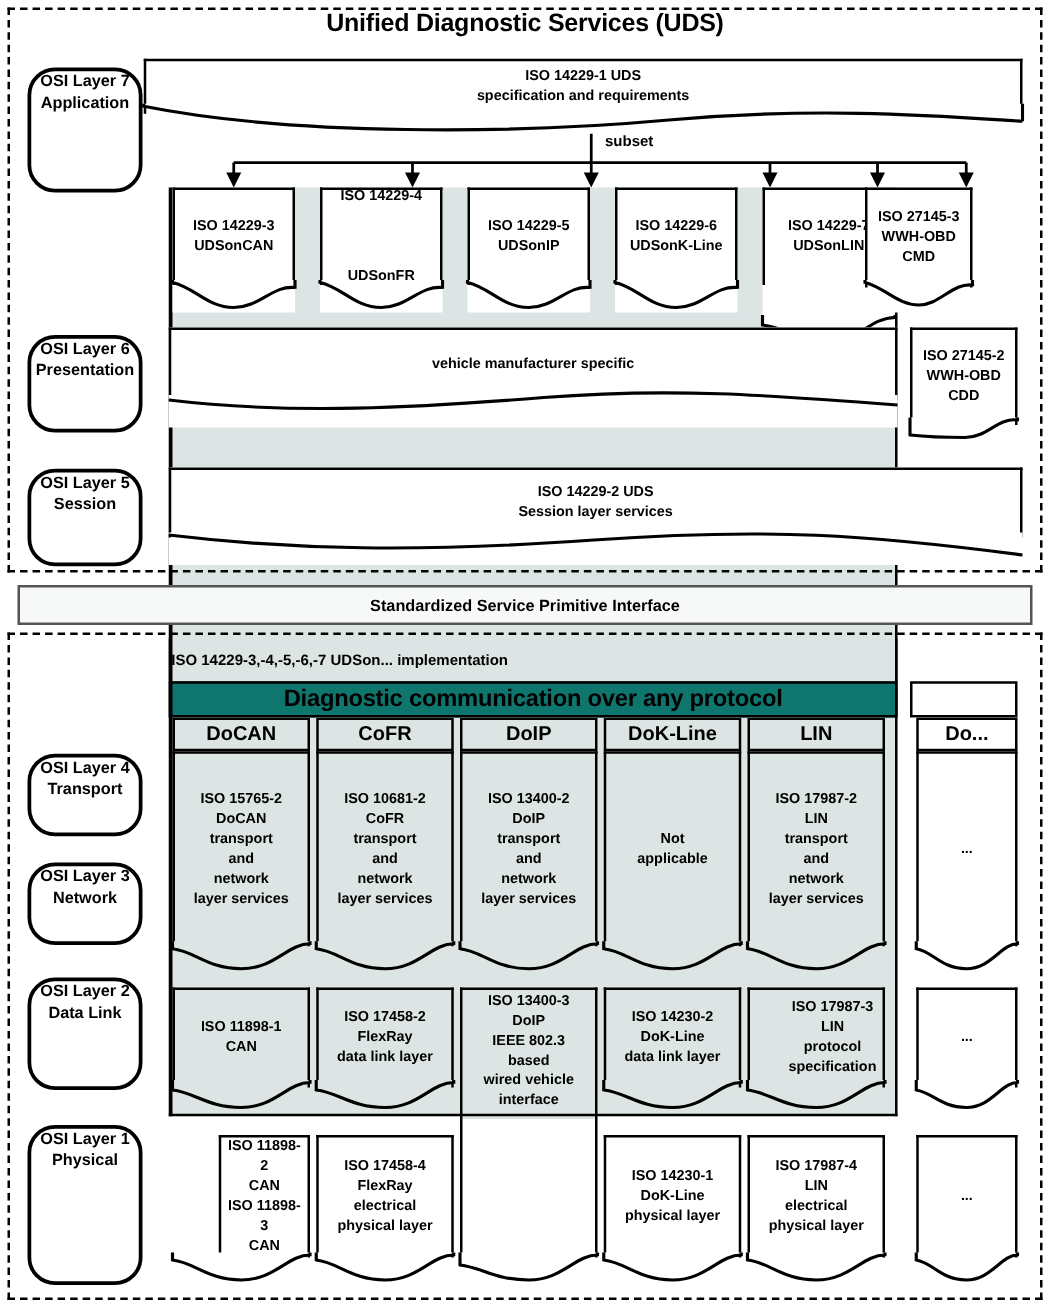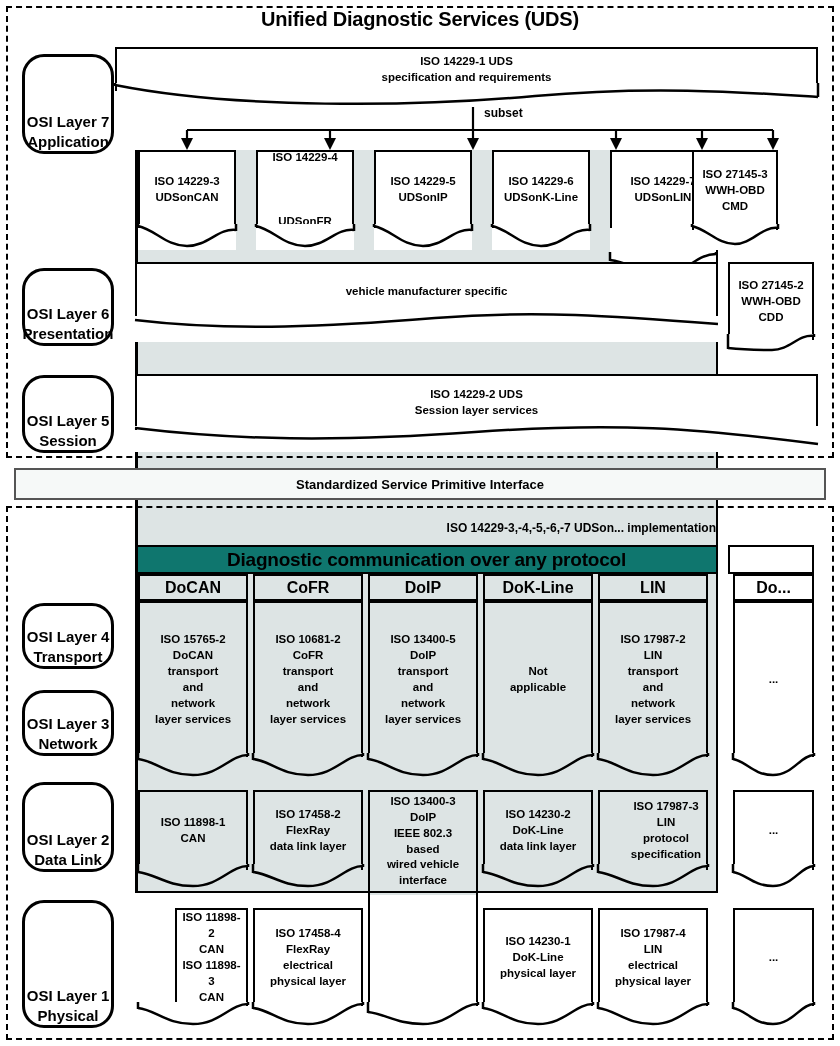--- a/index.html
+++ b/index.html
@@ -37,24 +37,24 @@
     color: #000;
   }
 
   
   .osi {
     position: absolute;
     border: 3px solid #000;
     border-radius: 22px;
     background: #fff;
     display: flex;
-    align-items: flex-end;
+    align-items: flex-start;
     justify-content: center;
     text-align: center;
-    font-size: 15px;
+    font-size: 13px;
     font-weight: bold;
     line-height: 1.3;
     color: #000;
   }
 
   
   .card {
     position: absolute;
     background: #fff;
   }
@@ -109,21 +109,21 @@
     font-size: 13px; font-weight: bold; color: #000;
     position: absolute;
   }
 
   #impl-label {
     position: absolute;
     left: 135px; top: 511px; width: 583px; height: 34px;
     background: #dde4e4;
     border-left: 2.5px solid #000;
     border-right: 2.5px solid #000;
-    display: flex; align-items: center; justify-content: flex-end;
+    display: flex; align-items: center; justify-content: flex-start;
     font-size: 12px; font-weight: bold; color: #000;
   }
   #diag-comm {
     position: absolute;
     left: 135px; top: 545px; width: 583px; height: 29px;
     background: #0f766e;
     border: 2.5px solid #000;
     display: flex; align-items: center; justify-content: center;
     font-size: 19px; font-weight: bold; color: #000;
     letter-spacing: -0.2px;
@@ -398,21 +398,21 @@
 layer services</span>
     </div>
     <svg class="tear" viewBox="0 0 110 26" preserveAspectRatio="none">
         <path d="M0,6 L0,0 L110,0 L110,2 C92,2 82,22 55,22 C28,22 18,8 0,6 Z" fill="#dde4e4"></path>
         <path d="M0,6 C18,8 28,22 55,22 C82,22 92,2 110,2" fill="none" stroke="#000" stroke-width="2.5"></path>
         <path d="M0,0 L0,7 M110,0 L110,3" stroke="#000" stroke-width="2.5"></path>
       </svg>
   </div>
   <div class="card grey" style="left:368px; top:601px; width:110px; height:178px;">
     <div class="body" style="height:156px; white-space:pre-line; flex-direction:column;">
-      <span>ISO 13400-5
+      <span>ISO 13400-2
 DoIP
 transport
 and
 network
 layer services</span>
     </div>
     <svg class="tear" viewBox="0 0 110 26" preserveAspectRatio="none">
         <path d="M0,6 L0,0 L110,0 L110,2 C92,2 82,22 55,22 C28,22 18,8 0,6 Z" fill="#dde4e4"></path>
         <path d="M0,6 C18,8 28,22 55,22 C82,22 92,2 110,2" fill="none" stroke="#000" stroke-width="2.5"></path>
         <path d="M0,0 L0,7 M110,0 L110,3" stroke="#000" stroke-width="2.5"></path>

